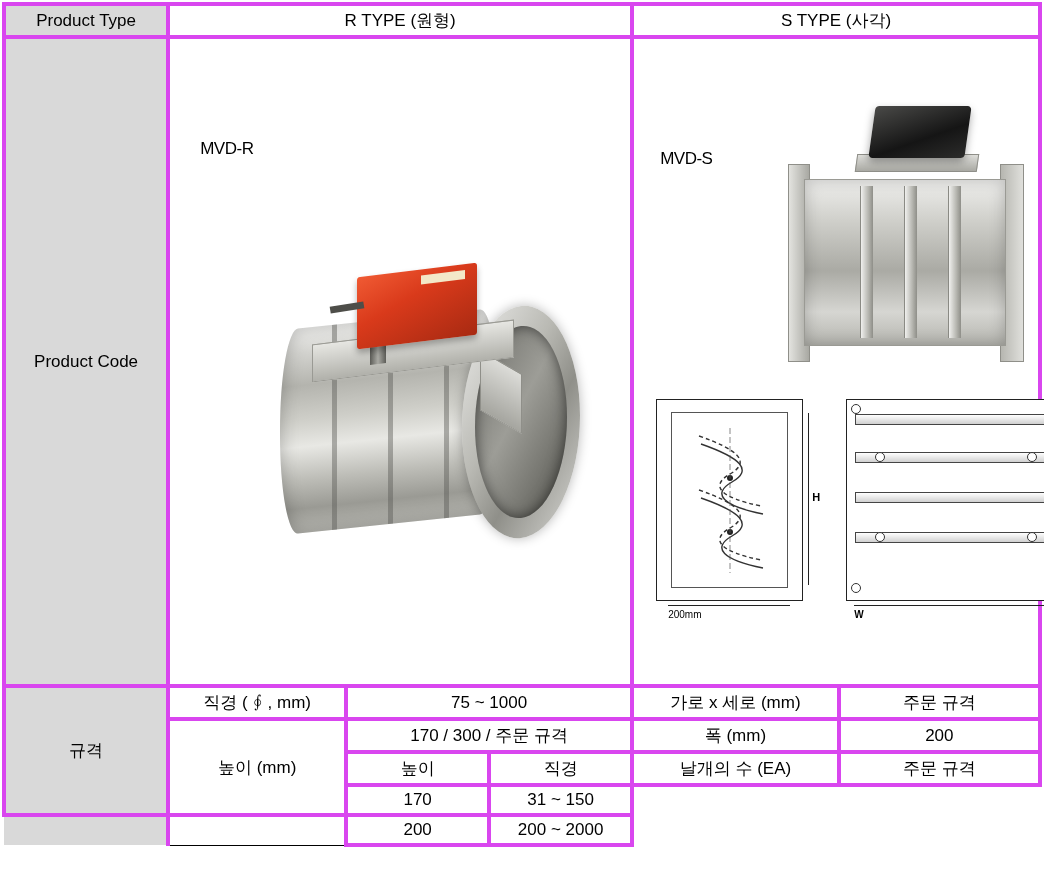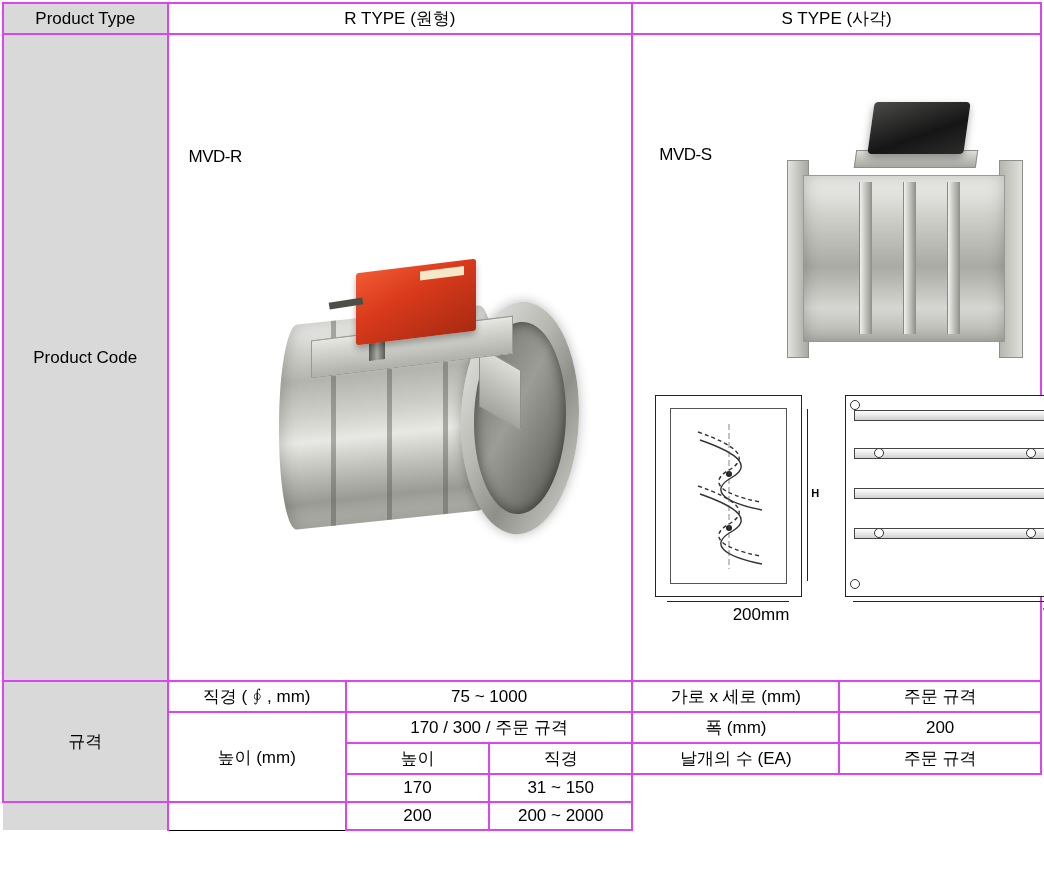--- a/index.html
+++ b/index.html
@@ -18,21 +18,21 @@
     background: #fff;
     overflow: hidden;
   }
   table.spec {
     border-collapse: collapse;
     width: 1040px;
     margin: 2px 0 0 2px;
     table-layout: fixed;
   }
   table.spec td {
-    border: 2px solid #d946ef;
+    border: 4px solid #d946ef;
     font-size: 17px;
     text-align: center;
     vertical-align: middle;
     padding: 3px 4px;
     background: #fff;
   }
   td.head-left {
     text-align: left;
     padding-left: 10px;
   }
@@ -297,22 +297,22 @@
     position: absolute;
     top: 206px;
     height: 0;
     border-top: 1px solid #222;
   }
   .dim200 { left: 12px; width: 122px; }
   .dimw { left: 198px; width: 206px; }
   .dimlabel {
     position: absolute;
     top: 210px;
-    font-size: 17px;
-    text-align: right;
+    font-size: 10px;
+    text-align: left;
   }
   .l200 { left: 12px; width: 122px; }
   .lw { left: 198px; width: 206px; font-weight: bold; }
   .sine {
     position: absolute;
     left: 34px;
     top: 28px;
     width: 78px;
     height: 145px;
   }
@@ -335,21 +335,21 @@
       <tr>
         <td class="shade head-left">Product Type</td>
         <td colspan="3">R TYPE (원형)</td>
         <td colspan="2">S TYPE (사각)</td>
       </tr>
 
       <tr>
         <td class="shade head-left">Product Code</td>
 
         <td colspan="3" class="imgcell">
-          <div class="codelabel" style="left:20px; top:100px;margin-top:12px;">MVD-R</div>
+          <div class="codelabel" style="left:30px; top:100px;">MVD-R</div>
           <div class="rphoto">
             <div class="duct">
               <div class="band b1"></div>
               <div class="band b2"></div>
               <div class="band b3"></div>
             </div>
             <div class="rim">
               <div class="rim-inner"></div>
             </div>
             <div class="bracket"></div>

